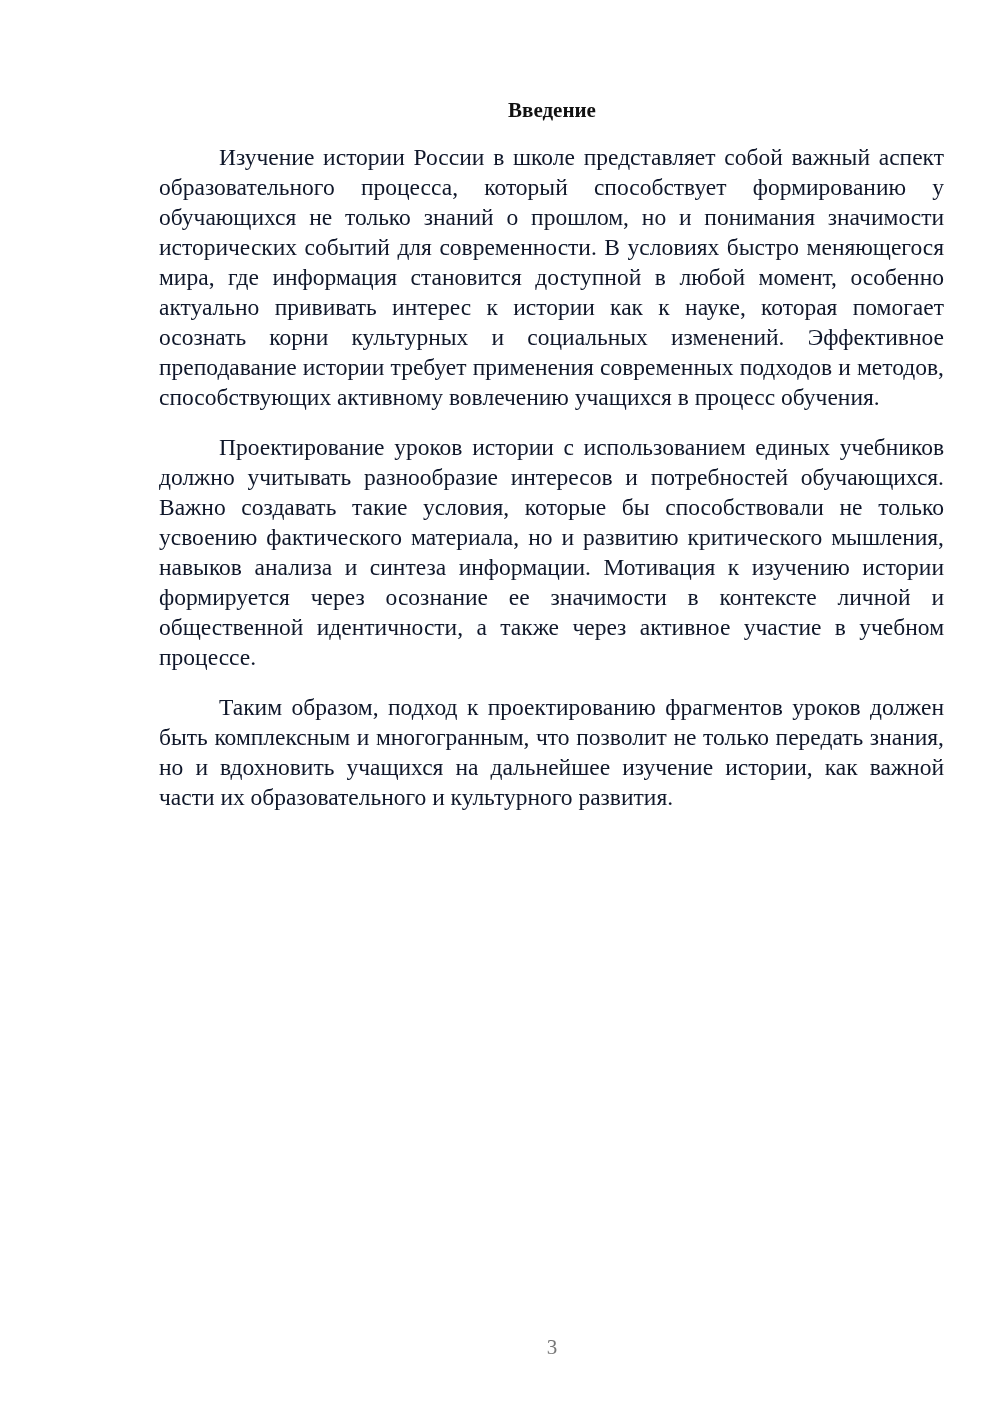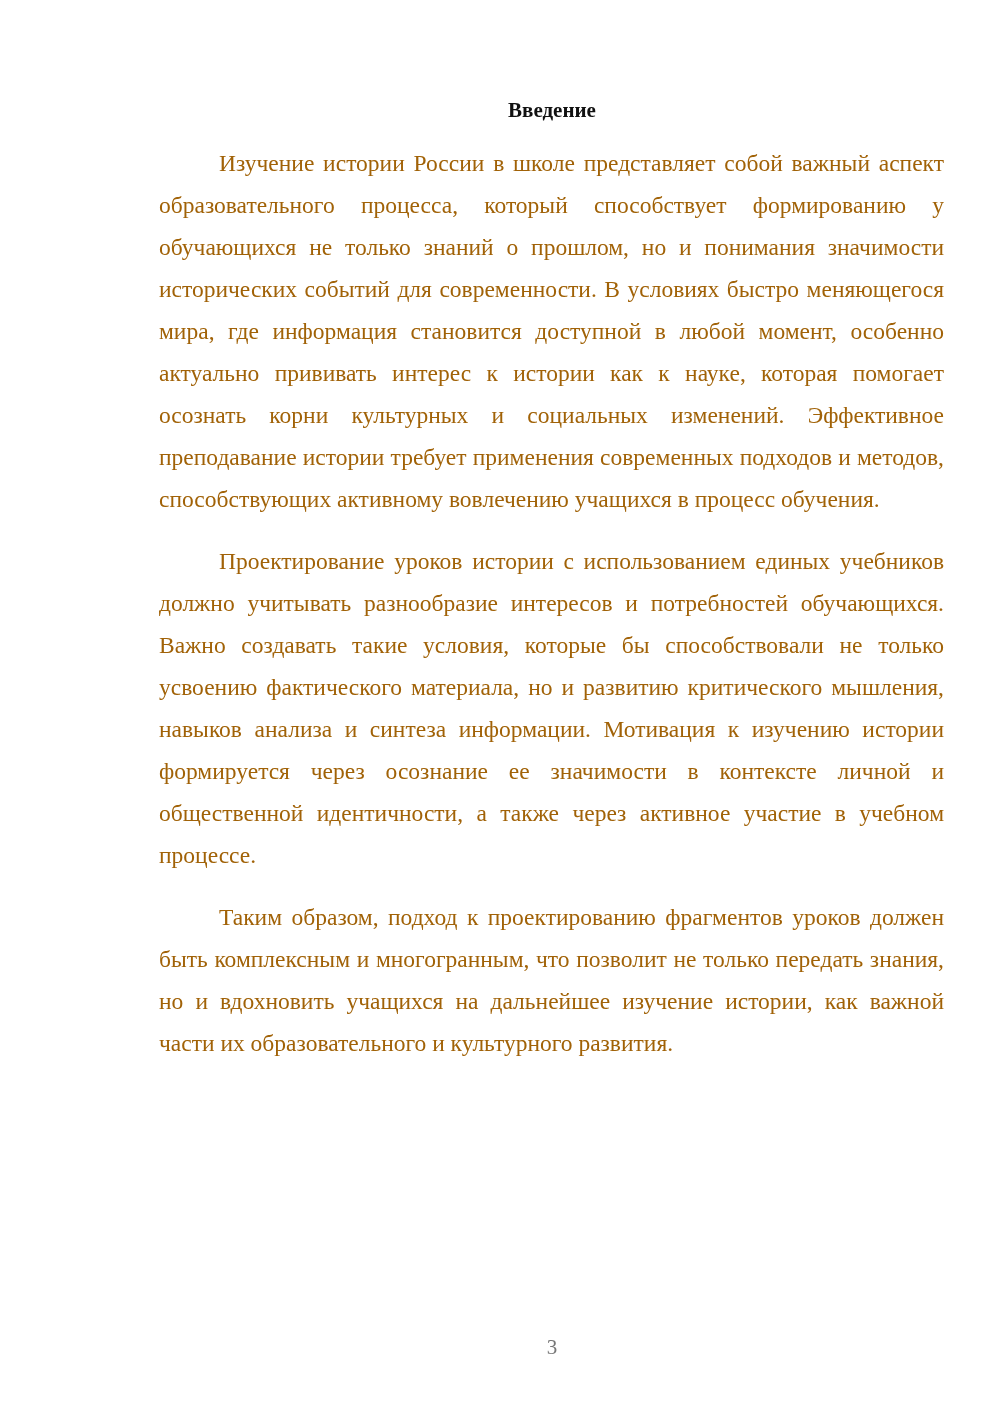--- a/index.html
+++ b/index.html
@@ -9,21 +9,21 @@
   }
   .title {
     position: absolute; top: 98px; left: 0; width: 1072px;
     text-align: center;
     font-family: "Liberation Serif", serif; font-weight: bold;
     font-size: 21px; color: #111;
   }
   .body {
     position: absolute; left: 143px; top: 142px; width: 785px;
     font-family: "Liberation Serif", serif; font-size: 23.5px;
-    line-height: 42px; color: #a16207;
+    line-height: 30px; color: #0f172a;
   }
   .body p {
     margin: 0 0 20px 0; text-indent: 60px;
     text-align: justify; text-align-last: left;
   }
   .page-number {
     position: absolute; top: 1335px; left: 0; width: 1072px; text-align: center;
     font-family: "Liberation Serif", serif; font-size: 21px; color: #777;
   }
 </style>

